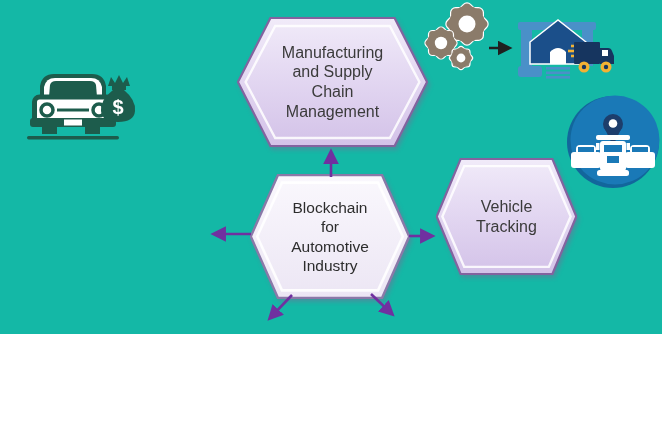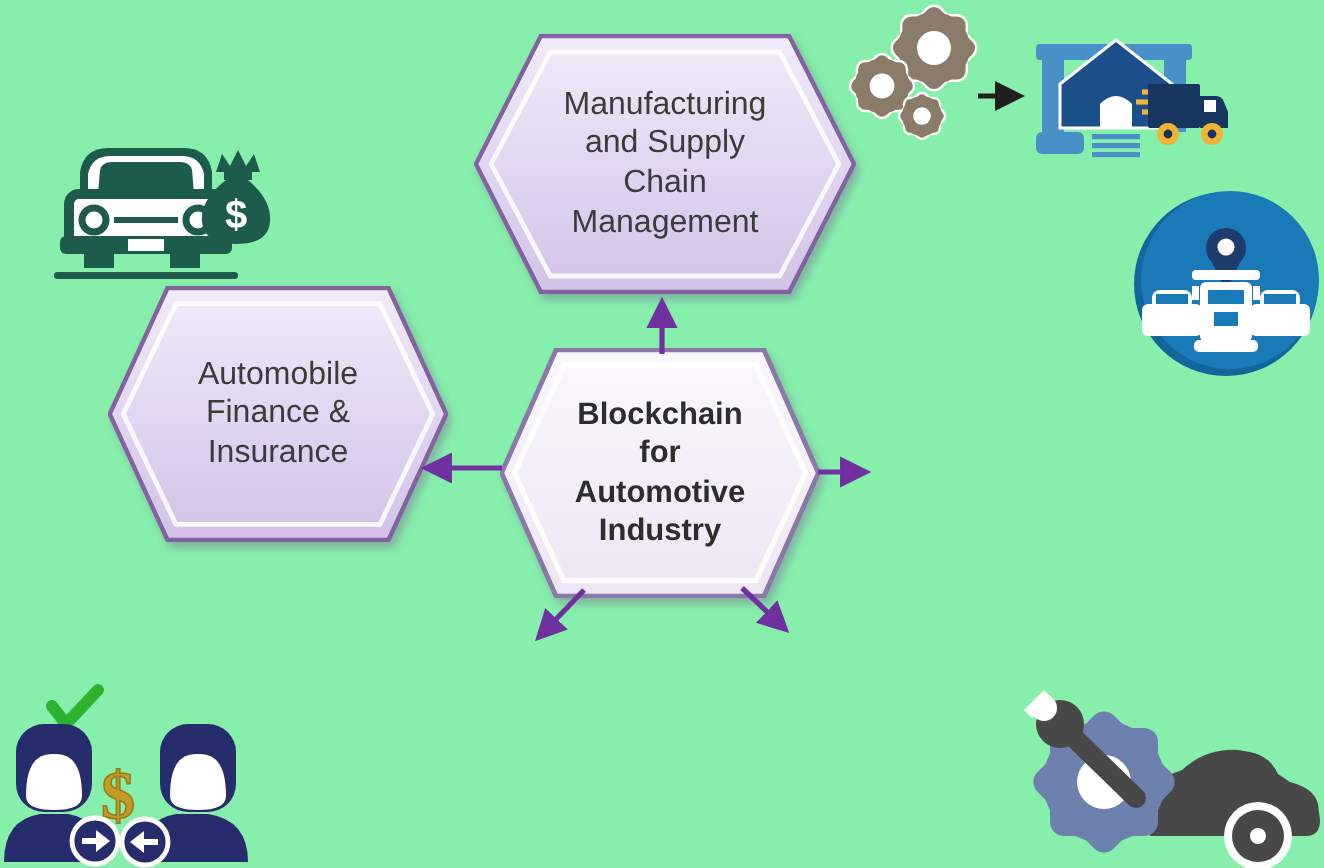--- a/index.html
+++ b/index.html
@@ -1,27 +1,27 @@
 <!DOCTYPE html>
 <html><head>
 <meta charset="utf-8">
 <style>
   html,body{margin:0;padding:0;background:#fff;}
   #canvas{
-    position:relative;width:662px;height:434px;overflow:hidden;background:#86efac;
+    position:relative;width:662px;height:334px;overflow:hidden;background:#14b8a6;
     font-family:"Liberation Sans",sans-serif;
   }
   .hex{position:absolute;}
   .hex svg.bg{position:absolute;left:0;top:0;width:100%;height:100%;
     filter:drop-shadow(2.5px 3px 2px rgba(124,104,150,.45));}
   .hex .hex-label{
     position:absolute;inset:0;display:flex;align-items:center;justify-content:center;
     text-align:center;white-space:pre-line;font-size:16px;line-height:1.22;color:#3b3b3b;
   }
-  .hex.center .hex-label{font-weight:700;font-size:15.5px;line-height:1.25;color:#2d2d2d;}
+  .hex.center .hex-label{font-weight:400;font-size:15.5px;line-height:1.25;color:#2d2d2d;}
   .overlay{position:absolute;left:0;top:0;pointer-events:none;}
   .icon{position:absolute;}
 </style>
 </head>
 <body>
 
 <div id="canvas">
 
   <svg width="0" height="0" style="position:absolute" aria-hidden="true">
     <defs>
@@ -47,30 +47,29 @@
     <svg class="bg" viewBox="0 0 200 130" preserveAspectRatio="none">
       <polygon points="1,65 35,1 165,1 199,65 165,129 35,129" fill="url(#gradOuter)" stroke="#83639f" stroke-width="2.2" vector-effect="non-scaling-stroke"></polygon>
       <polygon points="9,65 40,9 160,9 191,65 160,121 40,121" fill="none" stroke="rgba(255,255,255,.85)" stroke-width="2.4" vector-effect="non-scaling-stroke"></polygon>
     </svg>
     <div class="hex-label">Manufacturing
 and Supply
 Chain
 Management</div>
   </div>
 
-  <div class="hex" style="left:54px;top:143px;width:170px;height:128px">
+
+  <div class="hex" style="left:436px;top:158px;width:141px;height:117px">
     <svg class="bg" viewBox="0 0 200 130" preserveAspectRatio="none">
       <polygon points="1,65 35,1 165,1 199,65 165,129 35,129" fill="url(#gradOuter)" stroke="#83639f" stroke-width="2.2" vector-effect="non-scaling-stroke"></polygon>
       <polygon points="9,65 40,9 160,9 191,65 160,121 40,121" fill="none" stroke="rgba(255,255,255,.85)" stroke-width="2.4" vector-effect="non-scaling-stroke"></polygon>
     </svg>
-    <div class="hex-label">Automobile
-Finance &amp;
-Insurance</div>
+    <div class="hex-label">Vehicle
+Tracking</div>
   </div>
-
 
 
 
   <div class="hex center" style="left:250px;top:174px;width:160px;height:125px">
     <svg class="bg" viewBox="0 0 200 130" preserveAspectRatio="none">
       <polygon points="1,65 35,1 165,1 199,65 165,129 35,129" fill="url(#gradCenter)" stroke="#8a79a8" stroke-width="2.4" vector-effect="non-scaling-stroke"></polygon>
       <polygon points="9,65 40,9 160,9 191,65 160,121 40,121" fill="none" stroke="rgba(255,255,255,.9)" stroke-width="2.6" vector-effect="non-scaling-stroke"></polygon>
     </svg>
     <div class="hex-label">Blockchain
 for

